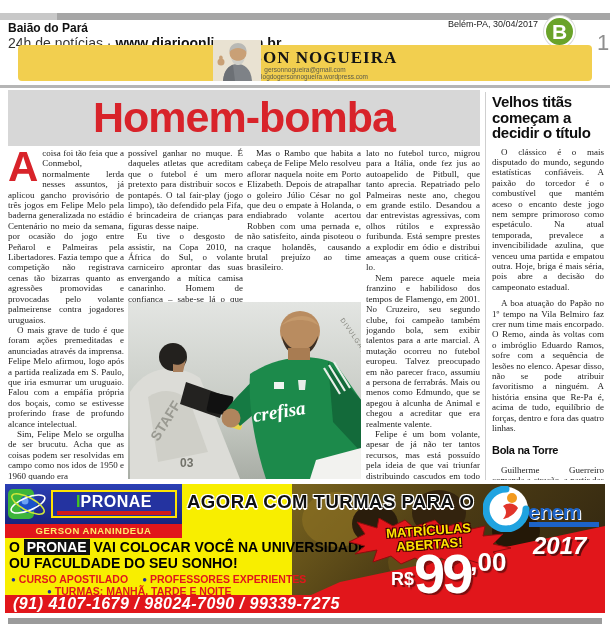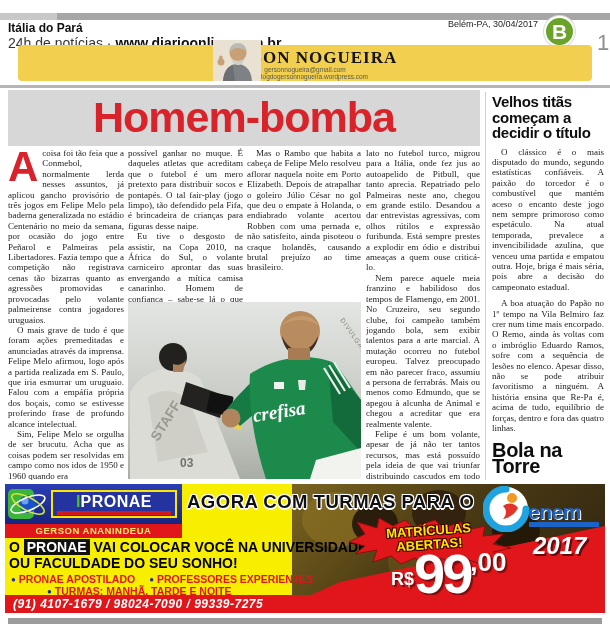--- a/index.html
+++ b/index.html
@@ -54,21 +54,21 @@
     font-size:42px; line-height:34px; color:#d8232a; margin:2px 4px 0 0; }
 
   
   #main-photo { left:128px; top:302px; width:233px; height:177px; }
 
   
   #v-divider { left:485px; top:92px; width:1px; height:388px; background:#cfcfcf; }
   #sidebar { left:492px; top:94px; width:112px; height:386px; overflow:hidden; }
   .sb-h { font-family:"Liberation Sans",sans-serif; font-weight:800; color:#0e0e0e;
     font-size:15px; line-height:15.5px; letter-spacing:-0.3px; }
-  #sidebar-heading2 { font-size:20px; margin:10px 0 5px; }
+  #sidebar-heading2 { font-size:11px; margin:10px 0 5px; }
   #sidebar p { font-size:9px; line-height:10.4px; text-align:justify; text-indent:9px; margin-top:6px; }
 
   
   #ad { left:5px; top:484px; width:600px; height:129px; background:#f8ee00; overflow:hidden;
         font-family:"Liberation Sans",sans-serif; }
   #ad-photo-bg { left:287px; top:0; width:313px; height:129px;
     background:linear-gradient(135deg,#7a651f 0%,#4a3a14 45%,#2c2210 100%); }
   #ad-photo-bg .blob { position:absolute; border-radius:50%; }
   #blue-panel { left:0; top:0; width:177px; height:40px;
     background:linear-gradient(#2b3fb5,#18247e); }
@@ -87,21 +87,21 @@
     line-height:15.5px; color:#000; }
   #ad-slogan .inv { background:#101010; color:#ffffff; padding:0 3px; }
   .bullet-line { color:#e1161b; font-weight:800; font-size:10.5px; white-space:nowrap; }
   .bullet-line .b::before { content:"●"; color:#1c2f9e; font-size:8px; margin-right:3px; vertical-align:1px; }
   #bullets1 { left:6px; top:89px; }
   #bullets1 .b + .b { margin-left:14px; }
   #bullets2 { left:42px; top:101px; }
   #red-wedge { left:295px; top:38px; width:305px; height:91px; }
   #phone-strip { left:0; top:111px; width:600px; height:18px; background:#e1161b; }
   #ad-phones { left:8px; top:0; color:#ffffff; font-weight:800; font-style:italic;
-    font-size:12px; line-height:18px; letter-spacing:0.5px; }
+    font-size:16px; line-height:18px; letter-spacing:0.5px; }
   #starburst { left:338px; top:34px; width:172px; height:48px; }
   #enroll-text { left:0; top:6px; width:172px; text-align:center; transform:rotate(-4deg);
     color:#ffe400; font-weight:800; font-size:13px; line-height:14px;
     text-shadow:-1px -1px 0 #3a0000,1px -1px 0 #3a0000,-1px 1px 0 #3a0000,1px 1px 0 #3a0000; }
   #enem-logo { left:478px; top:2px; width:122px; height:46px; }
   #enem-word { left:523px; top:16px; color:#1c63c8; font-weight:800; font-size:21px;
     letter-spacing:-0.5px; text-shadow:1px 1px 0 #fff; }
   #enem-bar { left:524px; top:38px; width:70px; height:5px; background:#1c63c8; }
   #ad-year { left:528px; top:48px; color:#ffffff; font-weight:800; font-style:italic;
     font-size:24px; text-shadow:2px 2px 0 #5e0c0c; }
@@ -114,21 +114,21 @@
   #bottom-bar { left:8px; top:618px; width:594px; height:6px; background:#9b9b9b; }
 </style>
 </head>
 <body>
 
 <div id="page">
 
   <div class="abs" id="top-bar">
       <div class="cap"></div>
     </div>
-  <div class="abs" id="paper-name">Itália do Pará</div>
+  <div class="abs" id="paper-name">Baião do Pará</div>
   <div class="abs" id="paper-tagline">
     <span>24h de notícias · </span><span class="url">www.diarioonline.com.br</span>
   </div>
   <div class="abs" id="date-block">
     <div class="pd">Belém-PA, 30/04/2017</div>
   </div>
   <div class="abs" id="b-logo">B</div>
   <div class="abs" id="page-num">15</div>
 
   <div class="abs" id="banner">
@@ -242,21 +242,21 @@
     </div>
     <div class="abs" id="unit-strip">GERSON ANANINDEUA</div>
 
     <div class="abs" id="ad-top-line">AGORA COM TURMAS PARA O</div>
 
     <div class="abs" id="ad-slogan">
       <span>O </span><span class="inv">PRONAE</span><span> VAI COLOCAR VOCÊ NA UNIVERSIDADE OU FACULDADE DO SEU SONHO!</span>
     </div>
 
     <div class="abs bullet-line" id="bullets1">
-      <span class="b">PRONAE APOSTILADO</span><span class="b">PROFESSORES EXPERIENTES</span>
+      <span class="b">CURSO APOSTILADO</span><span class="b">PROFESSORES EXPERIENTES</span>
     </div>
     <div class="abs bullet-line" id="bullets2">
       <span class="b">TURMAS: MANHÃ, TARDE E NOITE</span>
     </div>
 
     <svg class="abs" id="red-wedge" viewBox="0 0 305 91" preserveAspectRatio="none">
       <polygon points="0,78 40,60 305,4 305,91 0,91" fill="#e1161b"></polygon>
     </svg>
 
     <div class="abs" id="starburst">

